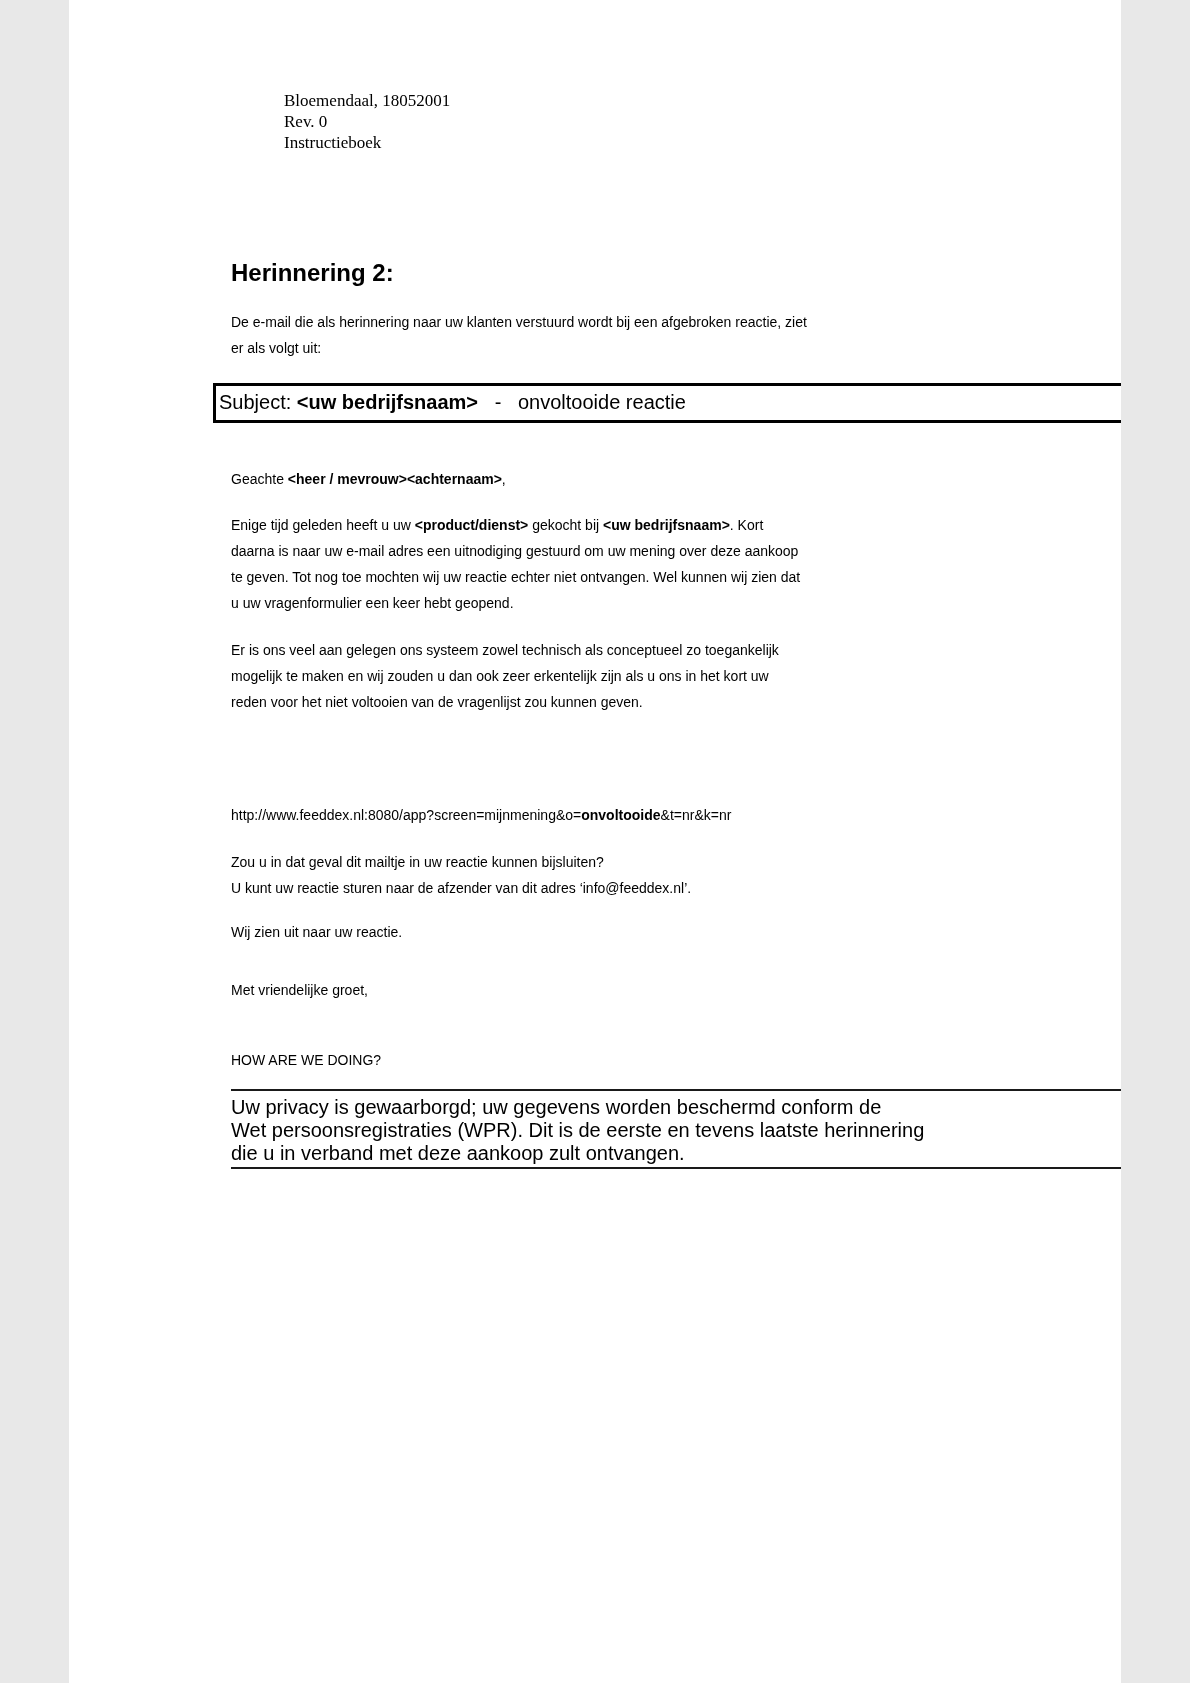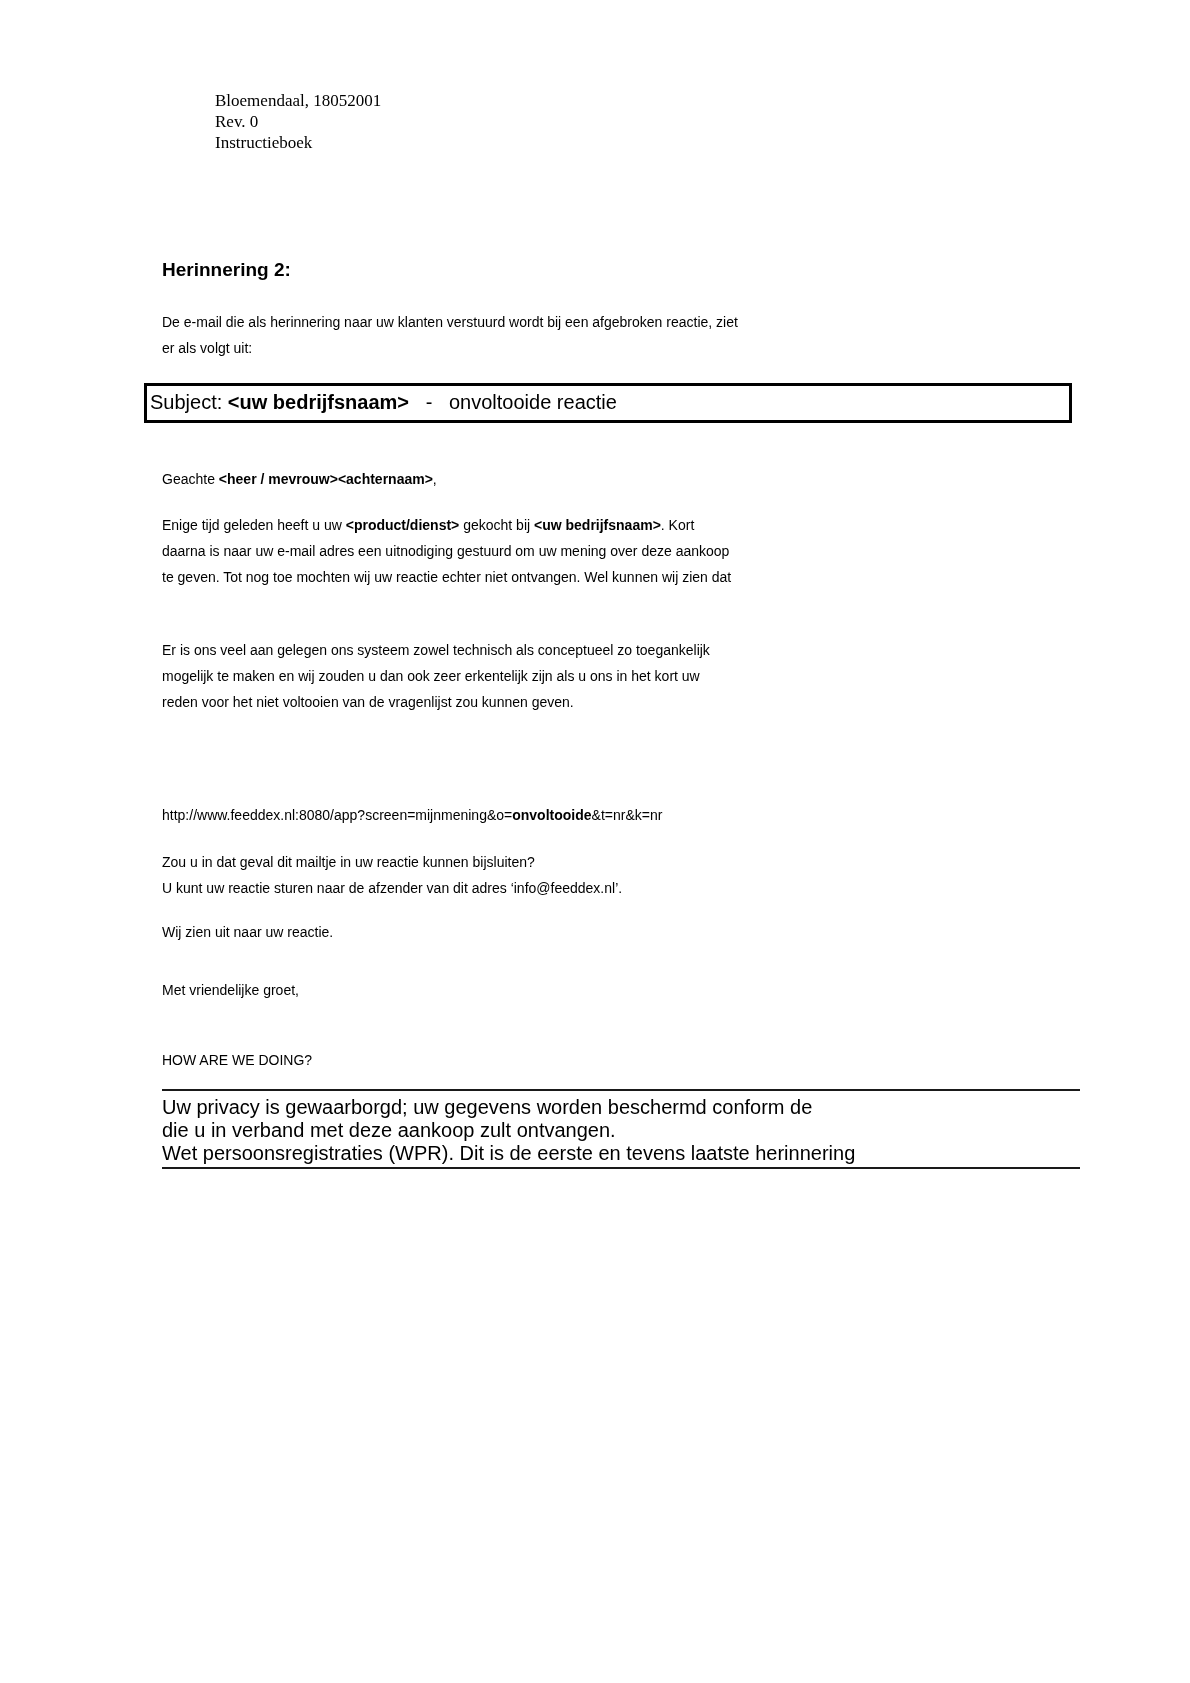--- a/index.html
+++ b/index.html
@@ -1,35 +1,35 @@
 <!DOCTYPE html>
 <html><head>
 <meta charset="utf-8">
 <style>
   html, body { margin: 0; padding: 0; background: #e8e8e8; }
   .page {
     position: relative;
-    width: 1190px;
+    width: 1052px;
     height: 1683px;
     margin: 0 auto;
     background: #ffffff;
     font-family: "Liberation Sans", sans-serif;
     color: #000000;
     overflow: hidden;
   }
   .abs { position: absolute; }
   .serif-header {
     left: 215px; top: 90px;
     font-family: "Liberation Serif", "DejaVu Serif", serif;
     font-size: 17px;
     line-height: 21px;
   }
   .doc-title {
     left: 162px; top: 259px;
-    font-size: 19px;
+    font-size: 24px;
     font-weight: bold;
   }
   .body-block {
     left: 162px;
     font-size: 14px;
     line-height: 26px;
     width: 940px;
   }
   .line, .rich { white-space: pre; }
   .subject-box {
@@ -74,20 +74,21 @@
   <div class="abs subject-box">
     <div class="rich"><span>Subject: </span><b>&lt;uw bedrijfsnaam&gt;</b><span>   -   onvoltooide reactie</span></div>
   </div>
 
   <div class="abs body-block rich" style="top:466px"><span>Geachte </span><b>&lt;heer / mevrouw&gt;&lt;achternaam&gt;</b><span>,</span></div>
 
   <div class="abs body-block" style="top:512px">
       <div class="line"><span>Enige tijd geleden heeft u uw </span><b>&lt;product/dienst&gt;</b><span> gekocht bij </span><b>&lt;uw bedrijfsnaam&gt;</b><span>. Kort</span></div>
       <div class="line">daarna is naar uw e-mail adres een uitnodiging gestuurd om uw mening over deze aankoop</div>
       <div class="line">te geven. Tot nog toe mochten wij uw reactie echter niet ontvangen. Wel kunnen wij zien dat</div>
+      <div class="line">u uw vragenformulier een keer hebt geopend.</div>
     </div>
 
   <div class="abs body-block" style="top:637px">
       <div class="line">Er is ons veel aan gelegen ons systeem zowel technisch als conceptueel zo toegankelijk</div>
       <div class="line">mogelijk te maken en wij zouden u dan ook zeer erkentelijk zijn als u ons in het kort uw</div>
       <div class="line">reden voor het niet voltooien van de vragenlijst zou kunnen geven.</div>
     </div>
 
 
   <div class="abs body-block rich" style="top:802px"><span>http://www.feeddex.nl:8080/app?screen=mijnmening&amp;o=</span><b>onvoltooide</b><span>&amp;t=nr&amp;k=nr</span></div>
@@ -98,17 +99,17 @@
     </div>
 
   <div class="abs body-block" style="top:919px">Wij zien uit naar uw reactie.</div>
 
   <div class="abs body-block" style="top:977px">Met vriendelijke groet,</div>
 
   <div class="abs body-block" style="top:1047px">HOW ARE WE DOING?</div>
 
   <div class="abs privacy-box">
       <div class="line">Uw privacy is gewaarborgd; uw gegevens worden beschermd conform de</div>
+      <div class="line">Wet persoonsregistraties (WPR). Dit is de eerste en tevens laatste herinnering</div>
       <div class="line">die u in verband met deze aankoop zult ontvangen.</div>
-      <div class="line">Wet persoonsregistraties (WPR). Dit is de eerste en tevens laatste herinnering</div>
     </div>
 
 </div>
 
 </body></html>

